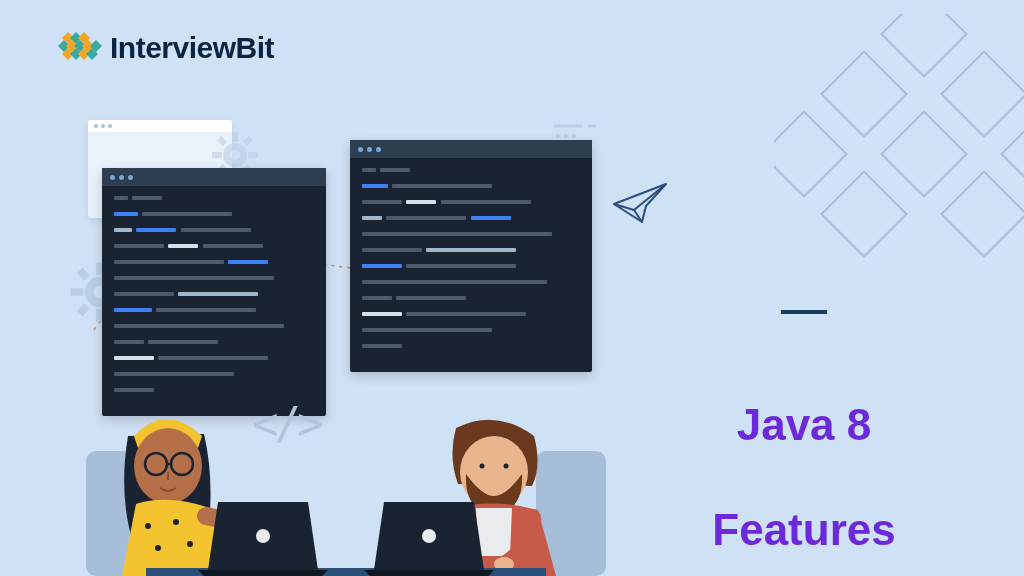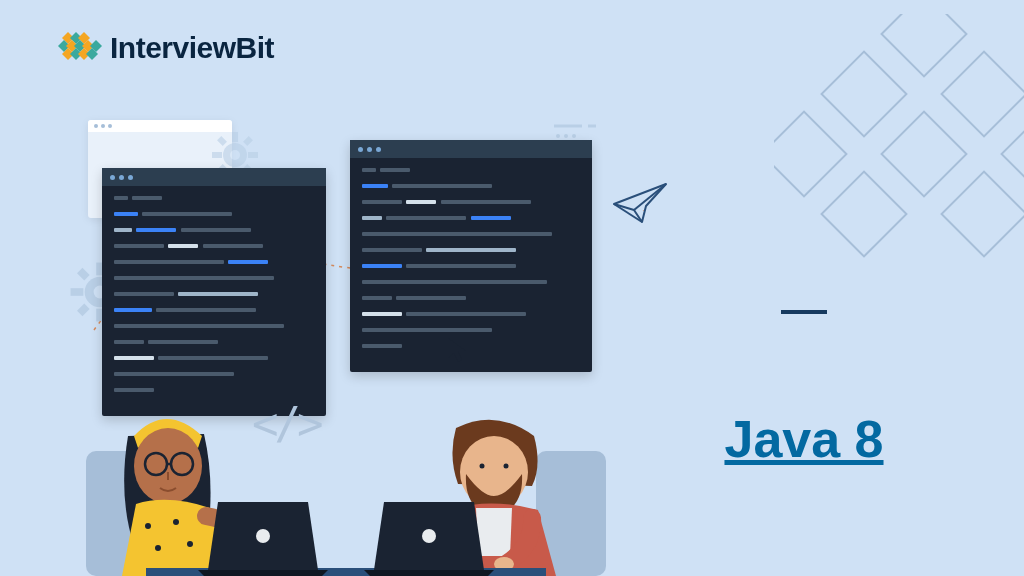--- a/index.html
+++ b/index.html
@@ -44,27 +44,26 @@
     text-align: center;
     width: 260px;
   }
   .accent-line {
     width: 46px;
     height: 4px;
     background: #173a5f;
     margin: 0 auto;
   }
   .title-text {
-    font-size: 52px;
+    font-size: 44px;
     font-weight: 700;
-    color: #0369a1;
+    color: #6d28d9;
     line-height: 1.2;
     margin: 32px 0;
     white-space: pre-line;
-    text-decoration: underline;
   }
 
   
   .paper-plane {
     position: absolute;
     left: 612px;
     top: 182px;
   }
 
   
@@ -182,20 +181,21 @@
       <polygon points="36,20 42,26 36,32 30,26" fill="#3aa99e"></polygon>
     </g>
   </svg>
   <span class="logo-text">InterviewBit</span>
 </div>
 
 <div class="title-block">
   <div class="accent-line"></div>
   <div class="title-text">
     <span>Java 8</span><br>
+    <span>Features</span>
   </div>
 
 </div>
 
 <div class="mini-browser">
   <div class="bar">
       <div class="d"></div>
       <div class="d"></div>
       <div class="d"></div>
     </div>

